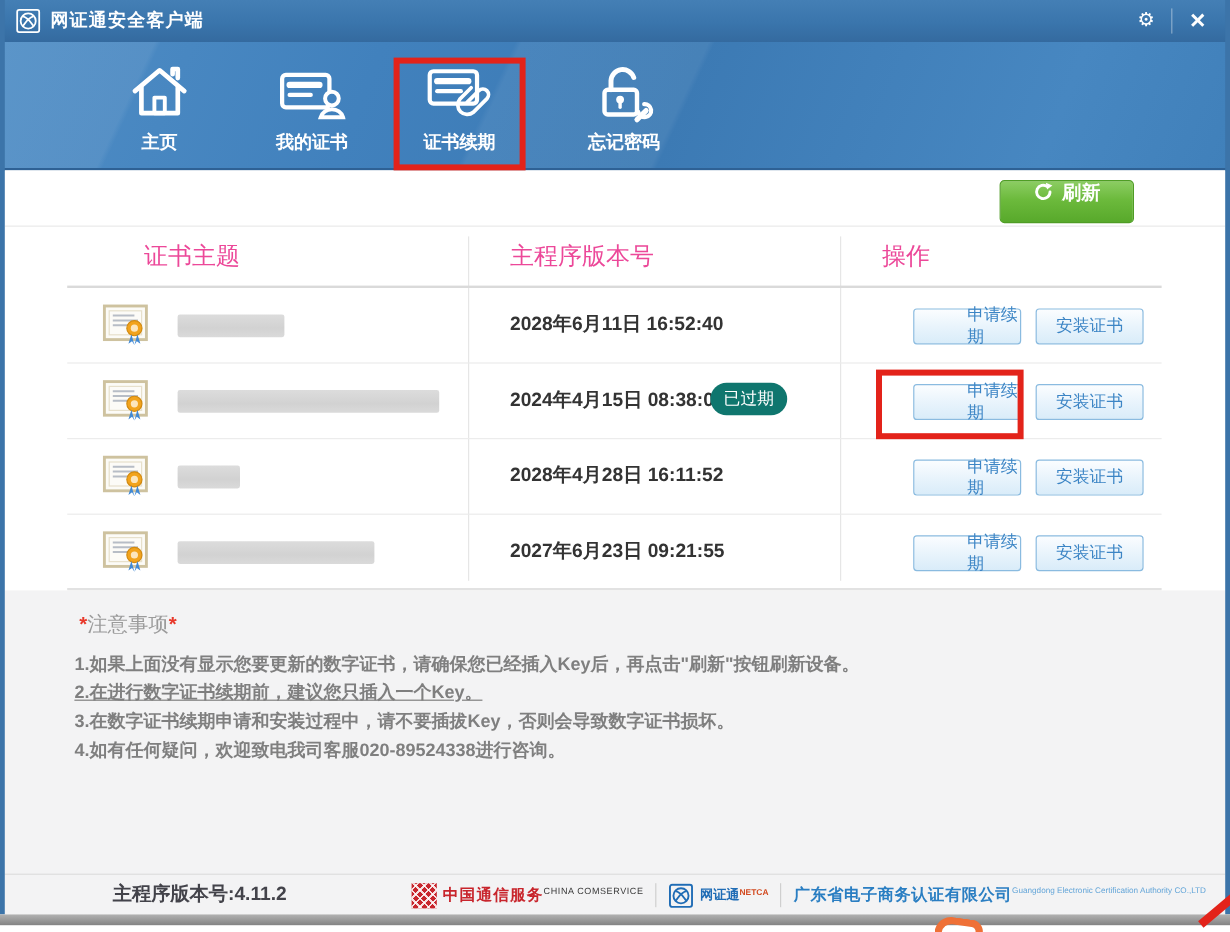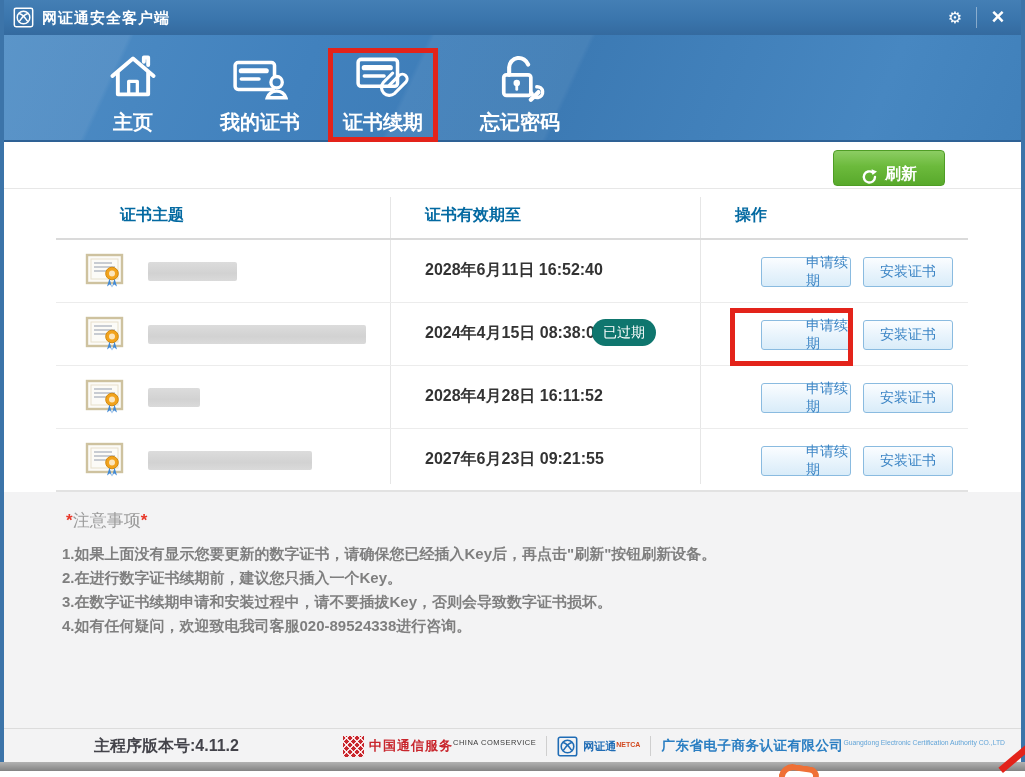--- a/index.html
+++ b/index.html
@@ -21,47 +21,47 @@
   .close-btn { left:983px; font-size:22px; font-weight:bold; line-height:25px; }
 
   
   .navbar { position:absolute; left:0; top:35px; width:1025px; height:107px;
     background:linear-gradient(112deg,#4f8dc5 0%,#4181bd 30%,#3c7ab4 55%,#4787c1 85%,#4080ba 100%);
     border-bottom:2px solid #2e6195; }
   .navbar:after{ content:""; position:absolute; inset:0;
     background:linear-gradient(115deg,rgba(255,255,255,.07) 12%,transparent 12.5%,transparent 40%,rgba(255,255,255,.06) 40.5%,rgba(255,255,255,.06) 55%,transparent 55.5%); pointer-events:none;}
   .nav-item { position:absolute; top:16px; width:120px; height:86px; text-align:center; cursor:pointer; z-index:2;}
   .nav-item .nicon { display:block; margin:0 auto; height:52px; }
-  .nav-item .nlabel { display:block; margin-top:6px; color:#fff; font-size:20px; font-weight:bold; }
+  .nav-item .nlabel { display:block; margin-top:6px; color:#fff; font-size:15px; font-weight:bold; }
   .nav-home   { left:73px; }
   .nav-mycert { left:200px; }
   .nav-renew  { left:323px; }
   .nav-forgot { left:460px; }
   .nav-env    { left:590px; }
 
   
   .anno { position:absolute; border:5px solid #e3231a; z-index:50; pointer-events:none; }
   .anno-nav { left:328px; top:48px; width:110px; height:94px; }
   .anno-btn { left:730px; top:308px; width:123px; height:58px; }
 
   
   .refresh-strip { position:absolute; left:4px; top:142px; width:1017px; height:47px;
     background:#fff; border-bottom:1px solid #e7e7e7; }
   .refresh-btn { position:absolute; right:76px; top:8px; width:112px; height:36px;
     background:linear-gradient(180deg,#8ccd63 0%,#6cba3c 45%,#58a92b 100%);
     border:1px solid #4f9d25; border-radius:4px; color:#fff; font-size:16px; font-weight:bold;
-    display:flex; align-items:flex-end; justify-content:center; gap:7px; cursor:pointer; }
+    display:flex; align-items:flex-start; justify-content:center; gap:7px; cursor:pointer; }
 
   
   .table-area { position:absolute; left:4px; top:189px; width:1017px; height:303px; background:#fff; }
   .col-div { position:absolute; top:8px; width:1px; height:287px; background:#e6e6e6; }
   .col-div1 { left:386px; } .col-div2 { left:696px; }
   .thead { position:absolute; left:52px; top:0; width:912px; height:51px;
     border-bottom:2px solid #dadada; }
-  .th { position:absolute; top:0; height:51px; line-height:51px; color:#0369a1; font-size:16px; font-weight:bold;}
+  .th { position:absolute; top:0; height:51px; line-height:51px; color:#ec4899; font-size:20px; font-weight:normal;}
   .th-subject { left:64px; } .th-expiry { left:369px; } .th-action { left:679px; }
   .trow { position:absolute; left:52px; width:912px; height:63px; border-bottom:1px solid #ececec; }
   .trow.r0{ top:51px; } .trow.r1{ top:114px; } .trow.r2{ top:177px; } .trow.r3{ top:240px; border-bottom:2px solid #e2e2e2;}
   .cert-icon { position:absolute; left:28px; top:12px; width:44px; height:38px; }
   .subj-blur { position:absolute; left:92px; top:22px; height:19px; border-radius:2px;
     background:linear-gradient(180deg,#dcdcdc,#d2d2d2 60%,#dadada); }
   .expiry { position:absolute; left:369px; top:20px; font-size:16px; font-weight:bold; color:#333; white-space:nowrap;}
   .badge-expired { position:absolute; left:536px; top:16px; height:27px; line-height:27px;
     padding:0 11px; background:#0f766e; color:#fff; font-size:14px; border-radius:14px; z-index:3;}
   .act-btn { position:absolute; top:17px; width:90px; height:30px;
@@ -69,21 +69,21 @@
     border:1px solid #8abbe0; border-radius:3px; color:#3c85c5; font-size:14px;
     display:flex; align-items:center; justify-content:center; cursor:pointer; }
   .btn-renew { left:705px;padding-left:44px; } .btn-install { left:807px; }
 
   
   .notes { position:absolute; left:4px; top:492px; width:1017px; height:236px; background:#f3f3f4; }
   .notes-title { position:absolute; left:62px; top:17px; font-size:17px; color:#9b9b9b; }
   .notes-title .star { color:#e8382a; font-weight:bold; }
   .note-line { position:absolute; left:58px; width:880px; font-size:15px; font-weight:bold;
     color:#7f7f7f; line-height:24px; white-space:nowrap;}
-  .nl0{ top:50px; } .nl1{ top:74px; } .nl2{ top:98px; } .nl3{ top:122px; }
+  .nl0{ top:50px; } .nl1{ top:74px;text-decoration:underline; } .nl2{ top:98px; } .nl3{ top:122px; }
 
   
   .footer { position:absolute; left:4px; top:728px; width:1017px; height:34px;
     background:#f3f3f4; border-top:1px solid #dcdcdc; }
   .version { position:absolute; left:90px; top:0; line-height:34px; font-size:16px;
     font-weight:bold; color:#43434a; }
   .logos { position:absolute; right:16px; top:0; height:34px; display:flex; align-items:center; gap:10px; }
   .logo { display:flex; align-items:center; gap:5px; }
   .logo-sq { width:21px; height:21px; }
   .cc-sq { background:#c8252c;
@@ -180,21 +180,21 @@
       <span>刷新</span>
     </div>
   </div>
 
   <div class="table-area">
     <div class="col-div col-div1"></div>
     <div class="col-div col-div2"></div>
 
     <div class="thead">
       <span class="th th-subject">证书主题</span>
-      <span class="th th-expiry">证书有效期至</span>
+      <span class="th th-expiry">主程序版本号</span>
       <span class="th th-action">操作</span>
     </div>
 
     <div class="trow r0">
       <svg class="cert-icon" viewBox="0 0 44 38">
         <rect x="3" y="3" width="35" height="28" fill="#fcfbf7" stroke="#cec29f" stroke-width="2.4"></rect>
         <rect x="7" y="7" width="27" height="20" fill="none" stroke="#e7e0cb" stroke-width="1"></rect>
         <path d="M10 11 h18 M10 15 h21 M10 19 h13" stroke="#b7bdc6" stroke-width="1.7"></path>
         <circle cx="28" cy="21.5" r="6.3" fill="#f2a31c" stroke="#d28a10"></circle>
         <circle cx="28" cy="21.5" r="3" fill="#fce6bd"></circle>

